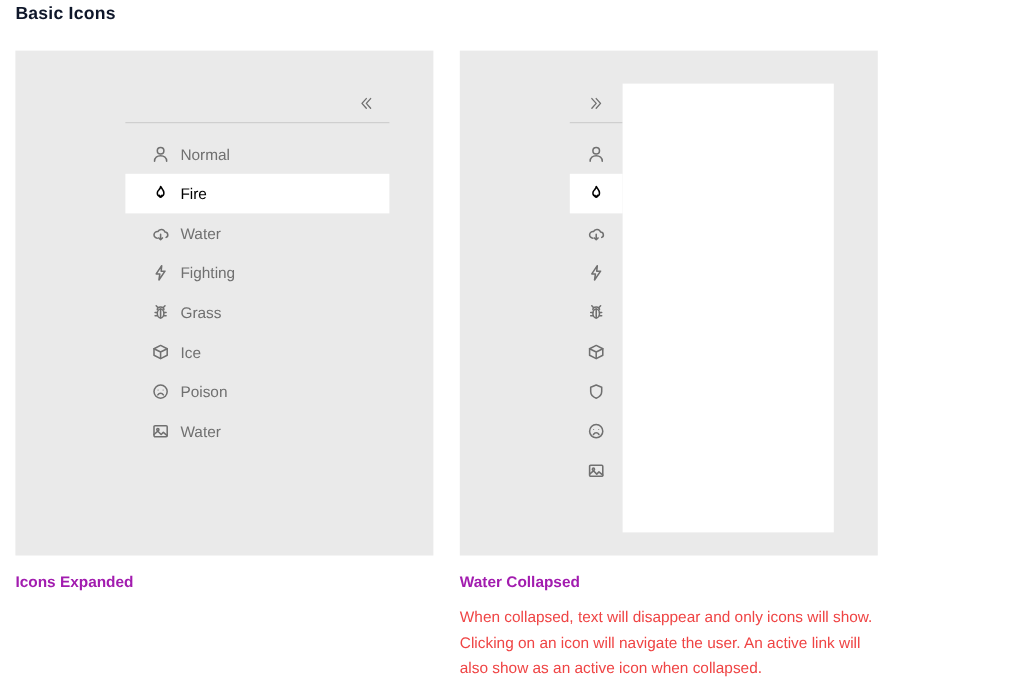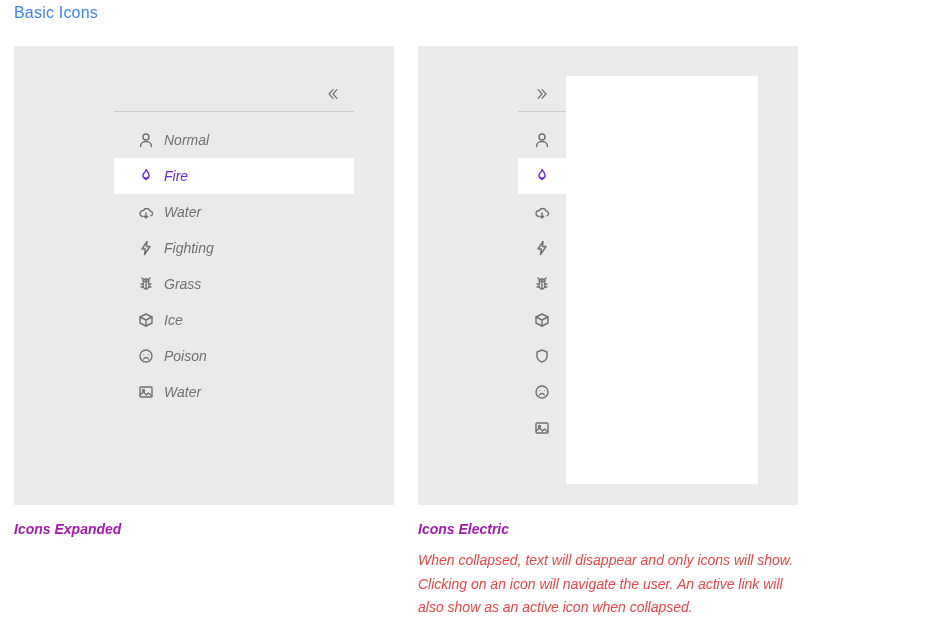--- a/index.html
+++ b/index.html
@@ -10,32 +10,31 @@
     font-size: 14px;
     color: #565656;
     background: #fff;
   }
   .page {
     width: 931px;
     padding: 4px 14px 24px 14px;
   }
   .section-title {
     font-size: 16px;
-    font-weight: 400;
-    color: #3b82f6;
+    font-weight: 700;
+    color: #0f172a;
     margin: 0 0 24px 0;
     letter-spacing: 0.2px;
   }
   .columns {
     display: flex;
     gap: 24px;
   }
   .col {
     width: 380px;
-    font-style: italic;
   }
   .example {
     background: #eaeaea;
     height: 459px;
     position: relative;
     overflow: hidden;
   }
   .caption {
     font-weight: 700;
     color: #a21caf;
@@ -82,21 +81,21 @@
     padding: 0 24px;
     gap: 10px;
     cursor: pointer;
     color: #707070;
   }
   .nav-item .label {
     font-size: 14px;
   }
   .nav-item.active {
     background: #fff;
-    color: #6d28d9;
+    color: #000000;
   }
   .nav-item .nav-icon {
     width: 16px;
     height: 16px;
     display: inline-flex;
     align-items: center;
     justify-content: center;
     flex: 0 0 16px;
   }
   .nav-item .nav-icon svg { width: 16px; height: 16px; }
@@ -341,17 +340,17 @@
                 <span class="nav-icon">
                   <svg viewBox="0 0 16 16" width="16" height="16">
                     <use href="#i-image"></use>
                   </svg>
                 </span>
               </li>
             </ul>
         </div>
         <div class="content-pane"></div>
       </div>
-      <div class="caption">Icons Electric</div>
+      <div class="caption">Water Collapsed</div>
       <div class="desc">When collapsed, text will disappear and only icons will show. Clicking on an icon will navigate the user. An active link will also show as an active icon when collapsed.</div>
     </div>
   </div>
 </div>
 
 </body></html>

